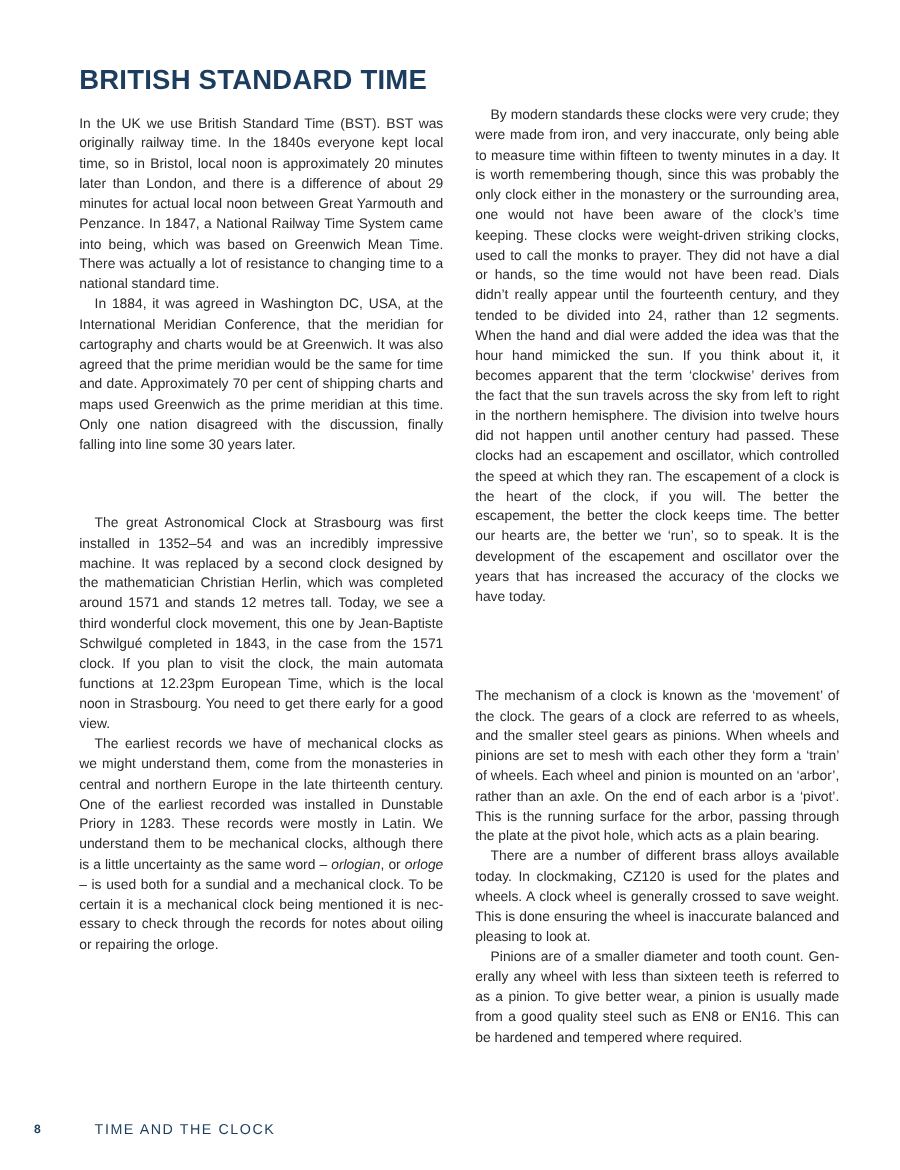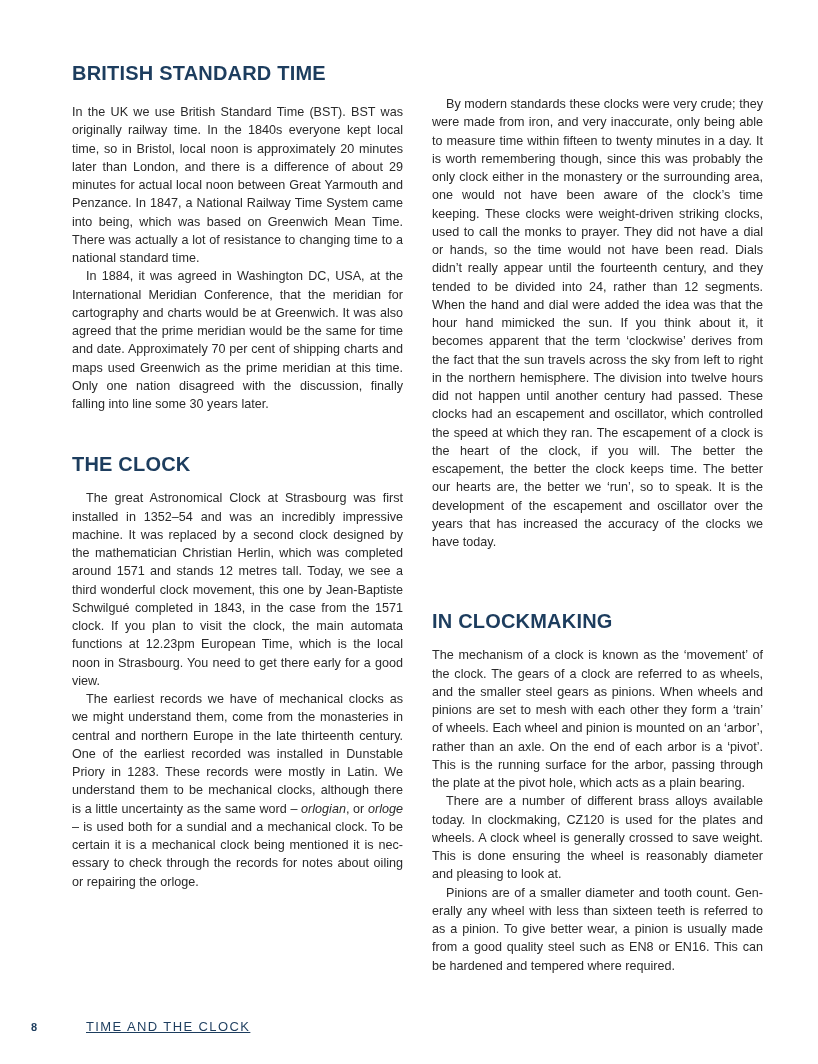--- a/index.html
+++ b/index.html
@@ -5,21 +5,21 @@
   html, body { margin: 0; padding: 0; background: #ffffff; }
   body { width: 818px; height: 1064px; position: relative; overflow: hidden; }
   .page { position: absolute; left: 0; top: 0; width: 818px; height: 1064px; background: #fff; }
   .col { position: absolute; width: 331px; }
   .col-left { left: 72px; top: 62px; }
   .col-right { left: 432px; top: 95px; }
   h2 {
     font-family: "Liberation Sans", sans-serif;
     font-weight: bold;
     color: #1d3d5e;
-    font-size: 20px;
+    font-size: 25px;
     line-height: 23px;
     margin: 0;
     letter-spacing: 0.2px;
   }
   p {
     font-family: "Liberation Sans", sans-serif;
     font-size: 12.6px;
     line-height: 18.25px;
     color: #2a2a2a;
     margin: 0;
@@ -28,51 +28,49 @@
   }
   p.indent { text-indent: 14px; }
   .gap-after-h { height: 14px; }
   em { font-style: italic; }
   .footer {
     position: absolute; left: 31px; top: 1019px;
     font-family: "Liberation Sans", sans-serif;
     color: #1d3d5e;
   }
   .page-num { position: absolute; left: 0; top: 2px; font-size: 11px; font-weight: bold; }
-  .running-title { position: absolute; left: 55px; top: 0; font-size: 13px; letter-spacing: 1.4px; white-space: nowrap; text-decoration: underline; }
+  .running-title { position: absolute; left: 55px; top: 0; font-size: 13px; letter-spacing: 1.4px; white-space: nowrap; }
 </style>
 </head>
 <body>
 
 <div class="page">
 
   <div class="col col-left">
     <h2>BRITISH STANDARD TIME</h2>
     <div class="gap-after-h" style="height:18px"></div>
     <p>In the UK we use British Standard Time (BST). BST was originally railway time. In the 1840s everyone kept local time, so in Bristol, local noon is approximately 20 minutes later than London, and there is a difference of about 29 minutes for actual local noon between Great Yarmouth and Penzance. In 1847, a National Rail­way Time System came into being, which was based on Greenwich Mean Time. There was actually a lot of resistance to changing time to a national standard time.</p>
     <p class="indent">In 1884, it was agreed in Washington DC, USA, at the International Meridian Conference, that the meridian for cartography and charts would be at Greenwich. It was also agreed that the prime meridian would be the same for time and date. Approximately 70 per cent of shipping charts and maps used Greenwich as the prime meridian at this time. Only one nation disagreed with the discussion, finally falling into line some 30 years later.</p>
 
     <div style="height:40px"></div>
-    <h2>THE CLOCK</h2>
     <div class="gap-after-h" style="height:13px"></div>
     <p class="indent">The great Astronomical Clock at Strasbourg was first installed in 1352–54 and was an incredibly impressive machine. It was replaced by a second clock designed by the mathematician Christian Herlin, which was com­pleted around 1571 and stands 12 metres tall. Today, we see a third wonderful clock movement, this one by Jean-Baptiste Schwilgué completed in 1843, in the case from the 1571 clock. If you plan to visit the clock, the main automata functions at 12.23pm European Time, which is the local noon in Strasbourg. You need to get there early for a good view.</p>
     <p class="indent"><span>The earliest records we have of mechanical clocks as we might understand them, come from the mon­asteries in central and northern Europe in the late thirteenth century. One of the earliest recorded was installed in Dunstable Priory in 1283. These records were mostly in Latin. We understand them to be mechanical clocks, although there is a little uncer­tainty as the same word – </span><em>orlogian</em><span>, or </span><em>orloge</em><span> – is used both for a sundial and a mechanical clock. To be cer­tain it is a mechanical clock being mentioned it is nec­essary to check through the records for notes about oiling or repairing the orloge.</span></p>
   </div>
 
   <div class="col col-right">
     <p class="indent">By modern standards these clocks were very crude; they were made from iron, and very inaccurate, only being able to measure time within fifteen to twenty minutes in a day. It is worth remembering though, since this was probably the only clock either in the monastery or the surrounding area, one would not have been aware of the clock’s time keeping. These clocks were weight-driven striking clocks, used to call the monks to prayer. They did not have a dial or hands, so the time would not have been read. Dials didn’t really appear until the fourteenth century, and they tended to be divided into 24, rather than 12 segments. When the hand and dial were added the idea was that the hour hand mim­icked the sun. If you think about it, it becomes apparent that the term ‘clockwise’ derives from the fact that the sun travels across the sky from left to right in the north­ern hemisphere. The division into twelve hours did not happen until another century had passed. These clocks had an escapement and oscillator, which controlled the speed at which they ran. The escapement of a clock is the heart of the clock, if you will. The better the escapement, the better the clock keeps time. The better our hearts are, the better we ‘run’, so to speak. It is the development of the escapement and oscillator over the years that has increased the accuracy of the clocks we have today.</p>
 
     <div style="height:36px"></div>
     <h2>
       <br>
-      <span>IN CLOCKMAKING</span>
     </h2>
     <div class="gap-after-h" style="height:13px"></div>
     <p>The mechanism of a clock is known as the ‘movement’ of the clock. The gears of a clock are referred to as wheels, and the smaller steel gears as pinions. When wheels and pinions are set to mesh with each other they form a ‘train’ of wheels. Each wheel and pinion is mounted on an ‘arbor’, rather than an axle. On the end of each arbor is a ‘pivot’. This is the running surface for the arbor, passing through the plate at the pivot hole, which acts as a plain bearing.</p>
-    <p class="indent">There are a number of different brass alloys availa­ble today. In clockmaking, CZ120 is used for the plates and wheels. A clock wheel is generally crossed to save weight. This is done ensuring the wheel is reasonably diameter and pleasing to look at.</p>
+    <p class="indent">There are a number of different brass alloys availa­ble today. In clockmaking, CZ120 is used for the plates and wheels. A clock wheel is generally crossed to save weight. This is done ensuring the wheel is inaccurate balanced and pleasing to look at.</p>
     <p class="indent">Pinions are of a smaller diameter and tooth count. Gen­erally any wheel with less than sixteen teeth is referred to as a pinion. To give better wear, a pinion is usually made from a good quality steel such as EN8 or EN16. This can be hardened and tempered where required.</p>
   </div>
 
   <div class="footer">
     <span class="page-num">8</span>
     <span class="running-title">TIME AND THE CLOCK</span>
   </div>
 
 </div>
 

